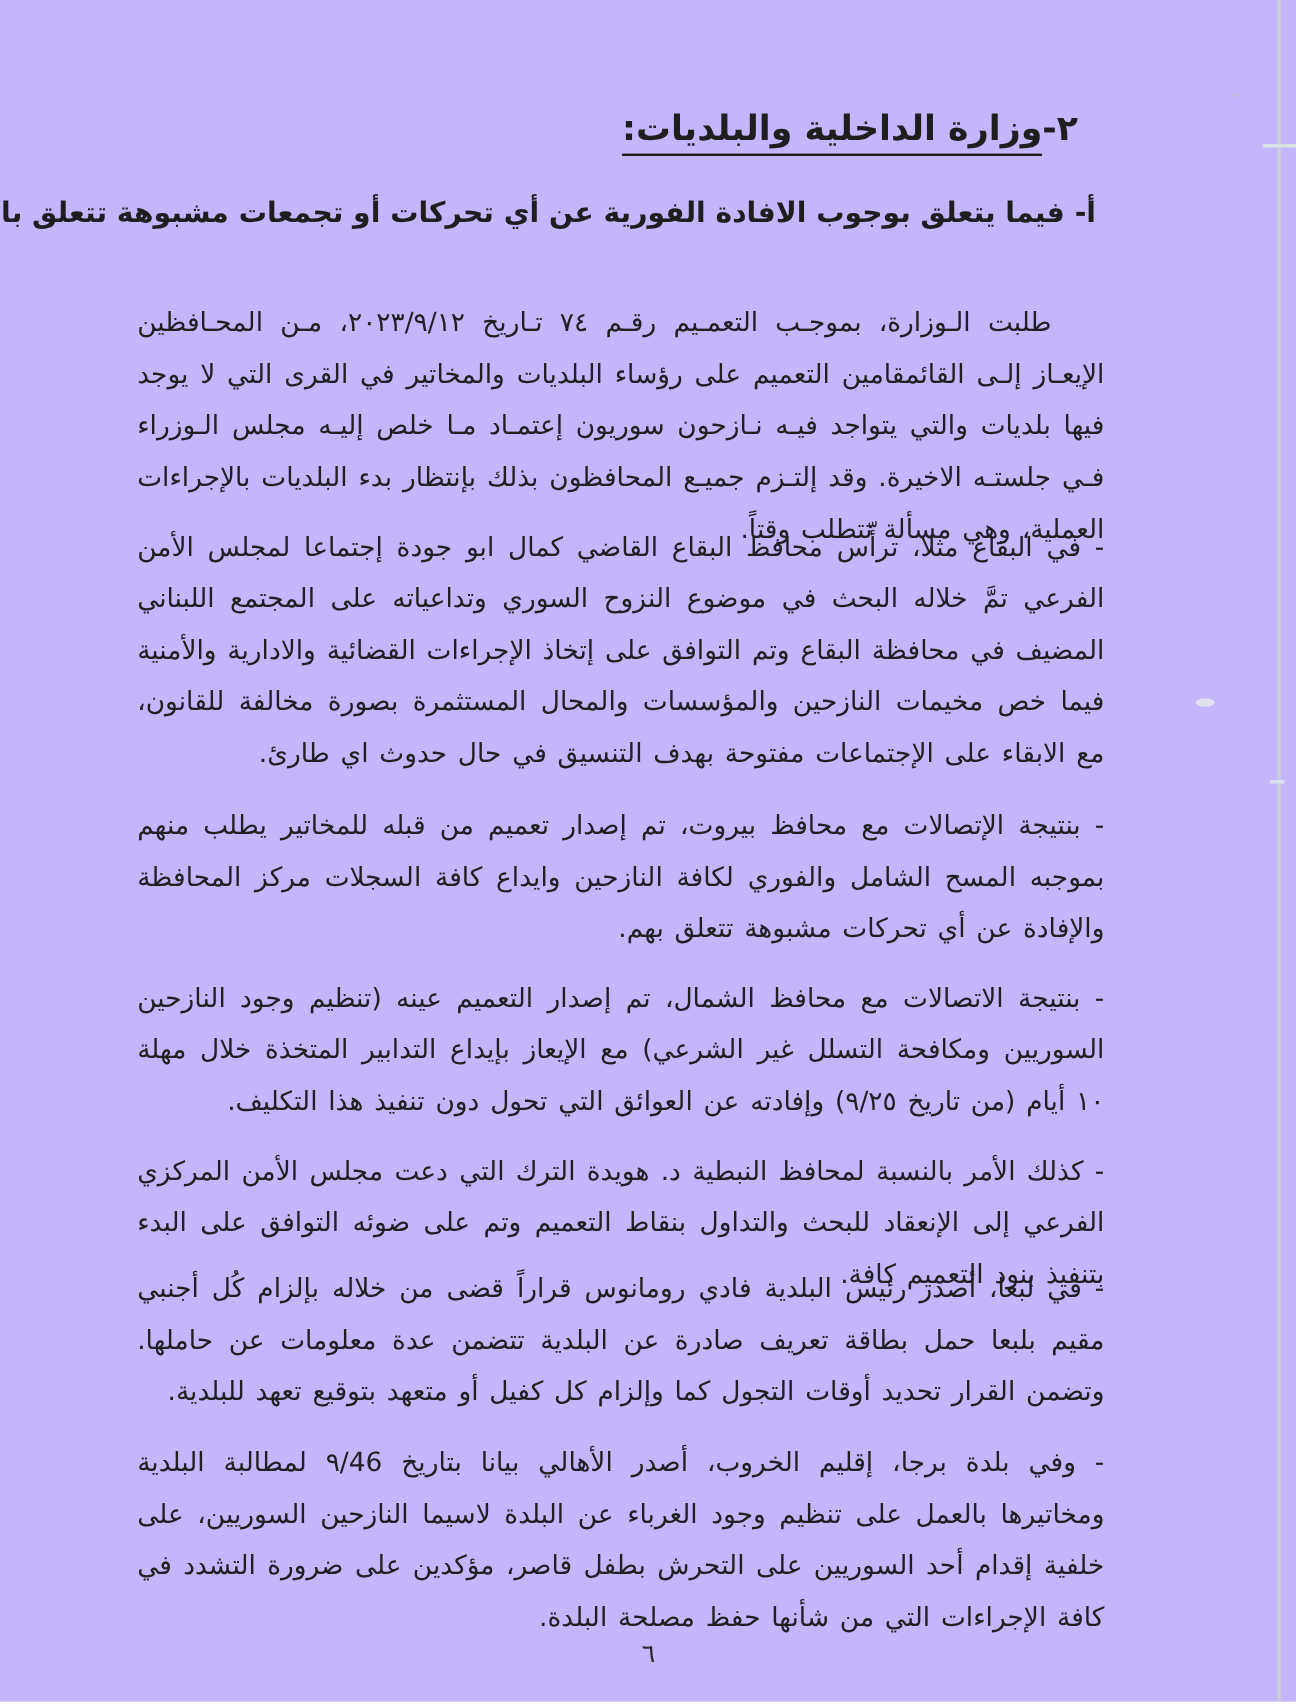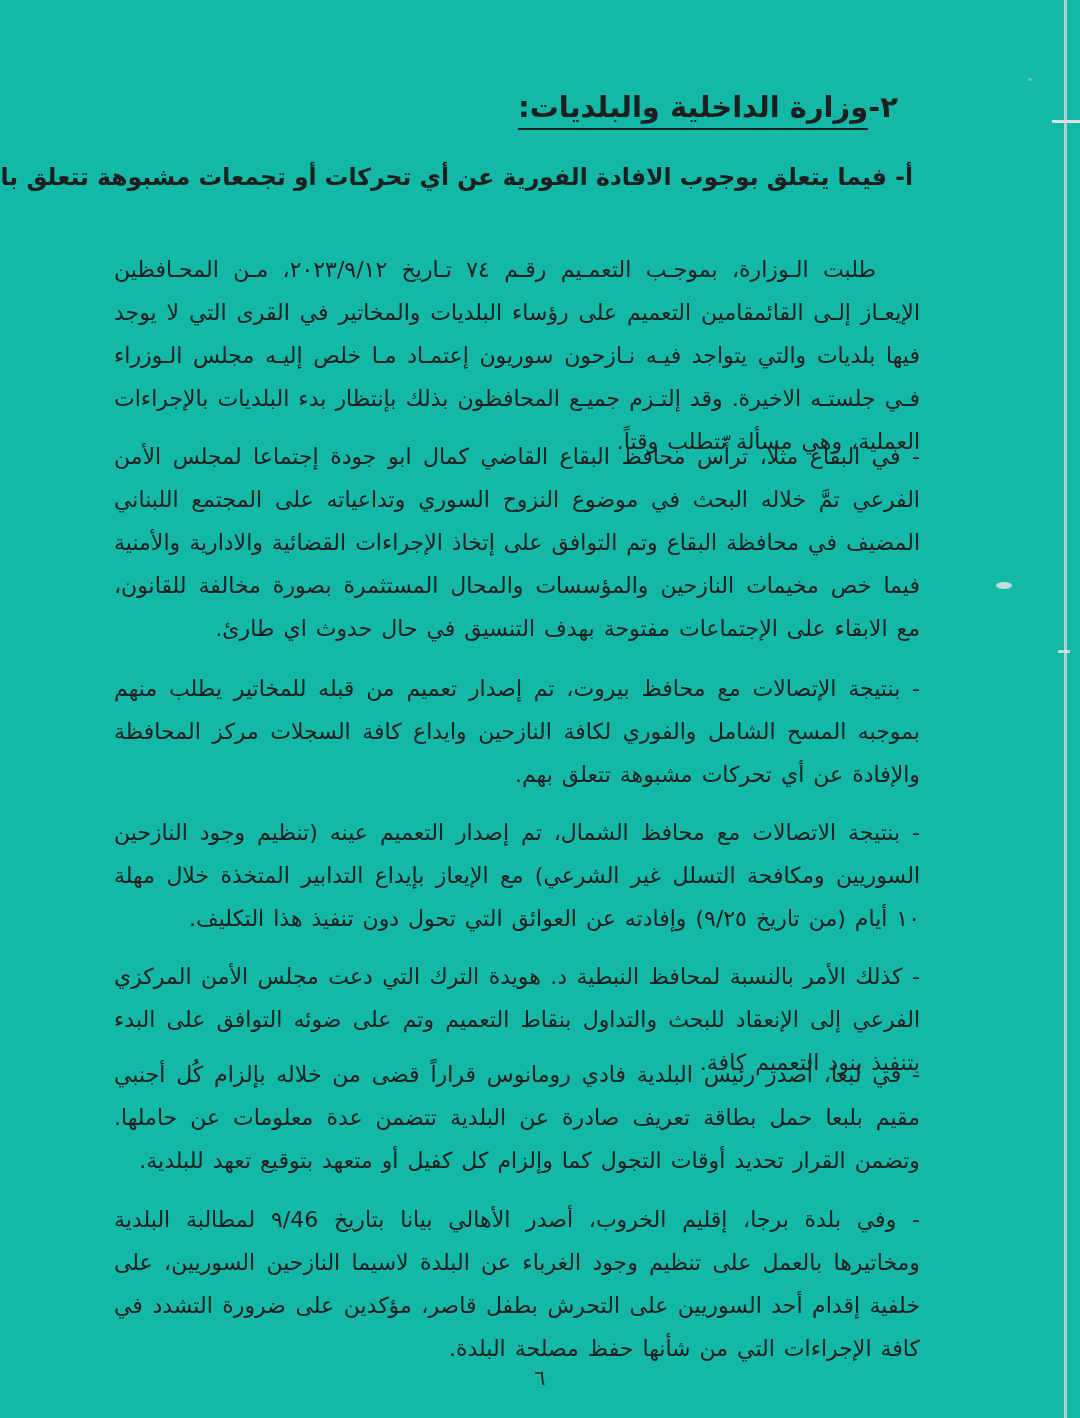--- a/index.html
+++ b/index.html
@@ -6,21 +6,21 @@
     margin: 0;
     padding: 0;
     background: #e8e8e8;
     font-family: "DejaVu Sans", sans-serif;
   }
   .sheet {
     position: relative;
     width: 1080px;
     height: 1418px;
     margin: 0 auto;
-    background: #14b8a6;
+    background: #c4b5fd;
     overflow: hidden;
     color: #1e1e1e;
     direction: rtl;
   }
   .abs { position: absolute; }
   .doc-title {
     top: 90px;
     right: 182px;
     font-size: 29px;
     font-weight: bold;

